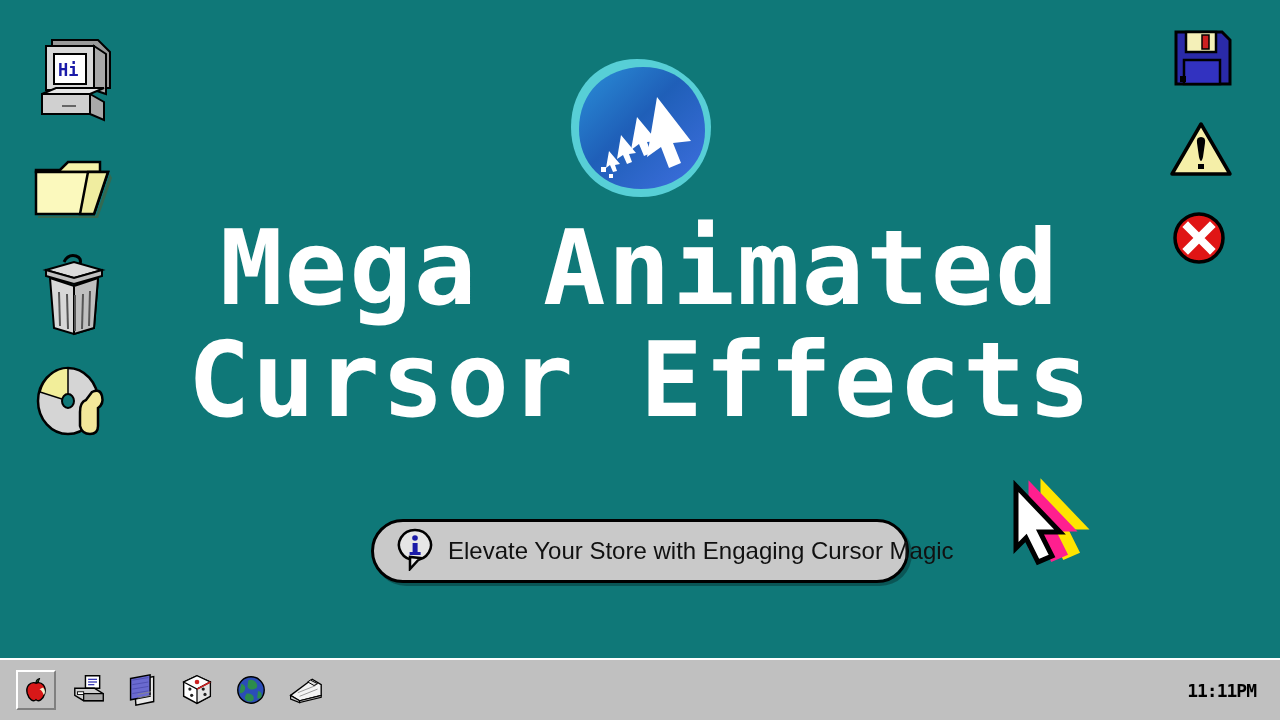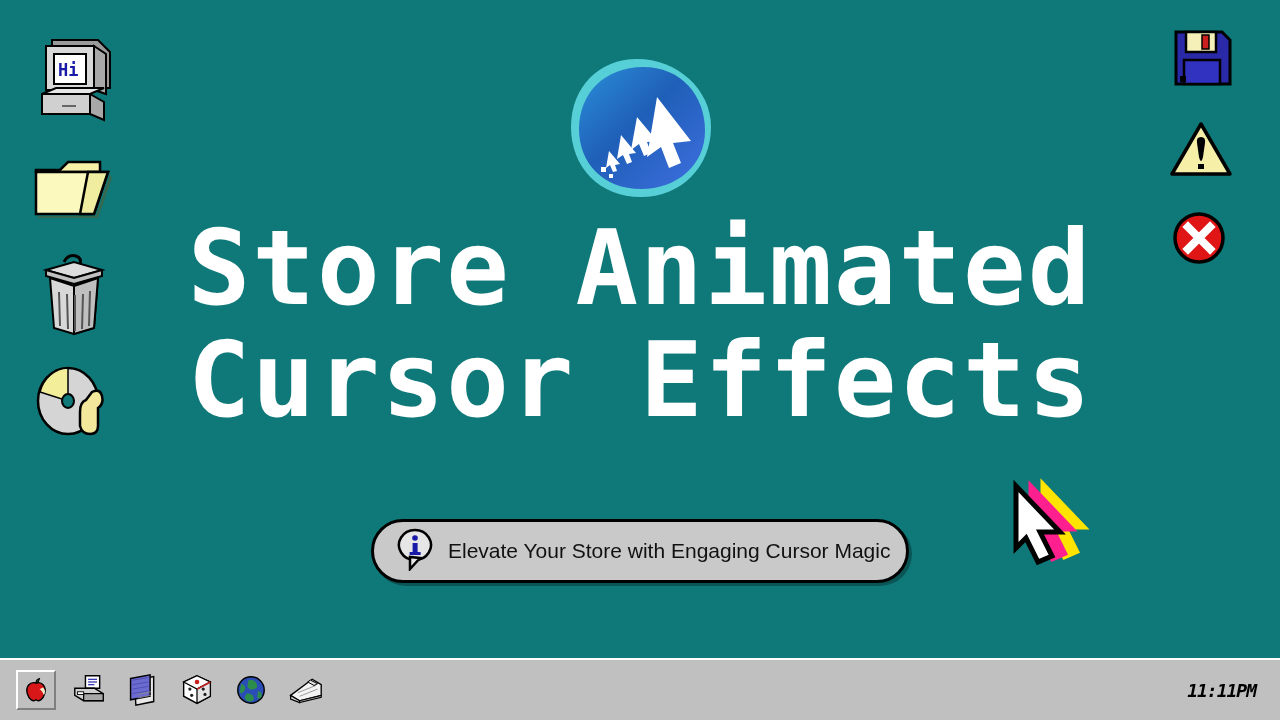--- a/index.html
+++ b/index.html
@@ -55,21 +55,21 @@
     width:538px; height:64px;
     background:#c9c9c9;
     border:3px solid #000;
     border-radius:34px;
     display:flex; align-items:center; gap:14px;
     padding-left:22px;
     box-shadow:3px 3px 0 rgba(0,0,0,0.28);
   }
   .subtitle-text {
     font-family:"Liberation Sans", sans-serif;
-    font-size:21px; color:#111; white-space:nowrap;
+    font-size:24px; color:#111; white-space:nowrap;
   }
 
   
   .cursor-graphic { position:absolute; left:1000px; top:478px; width:92px; height:96px; }
 
   
   .taskbar {
     position:absolute; left:0; bottom:0; width:1280px; height:62px;
     background:#c0c0c0;
     border-top:2px solid #ffffff;
@@ -84,21 +84,20 @@
     border-right:2px solid #808080;
     border-bottom:2px solid #808080;
     display:flex; align-items:center; justify-content:center;
   }
   .tb-plain { width:42px; height:42px; display:flex; align-items:center; justify-content:center; }
   .clock {
     margin-left:auto; margin-right:24px;
     font-family:"DejaVu Sans Mono", monospace;
     font-weight:700; font-size:18px; color:#000;
     letter-spacing:-1px;
-    font-style:italic;
   }
 </style>
 </head>
 <body>
 
 <div id="desktop">
 
   <div class="desk-icon computer-icon">
     <svg viewBox="0 0 84 92" width="84" height="92">
 
@@ -199,21 +198,21 @@
         <polygon points="72,62 92,86 82,87 86,98 79,101 74,89 66,95"></polygon>
         <polygon points="56,80 71,98 64,99 67,107 62,109 58,100 52,104"></polygon>
         <polygon points="44,96 55,109 50,110 52,116 48,117 45,110 41,113"></polygon>
         <rect x="36" y="112" width="5" height="5"></rect>
         <rect x="44" y="119" width="4" height="4"></rect>
       </g>
     </svg>
   </div>
 
   <div class="title-block">
-    <span class="title-line">Store Animated</span>
+    <span class="title-line">Mega Animated</span>
     <span class="title-line">Cursor Effects</span>
   </div>
 
   <div class="subtitle-pill">
     <span>
       <svg viewBox="0 0 38 44" width="38" height="44">
         <path d="M19 3 A16 15 0 1 1 18.9 3 Z" fill="#e6e6e6" stroke="#000" stroke-width="2.5"></path>
         <path d="M14 30 L14 42 L24 31 Z" fill="#e6e6e6" stroke="#000" stroke-width="2.5"></path>
         <circle cx="19" cy="11" r="2.8" fill="#1a1aa8"></circle>
         <rect x="16.6" y="16" width="5" height="11" fill="#1a1aa8"></rect>

